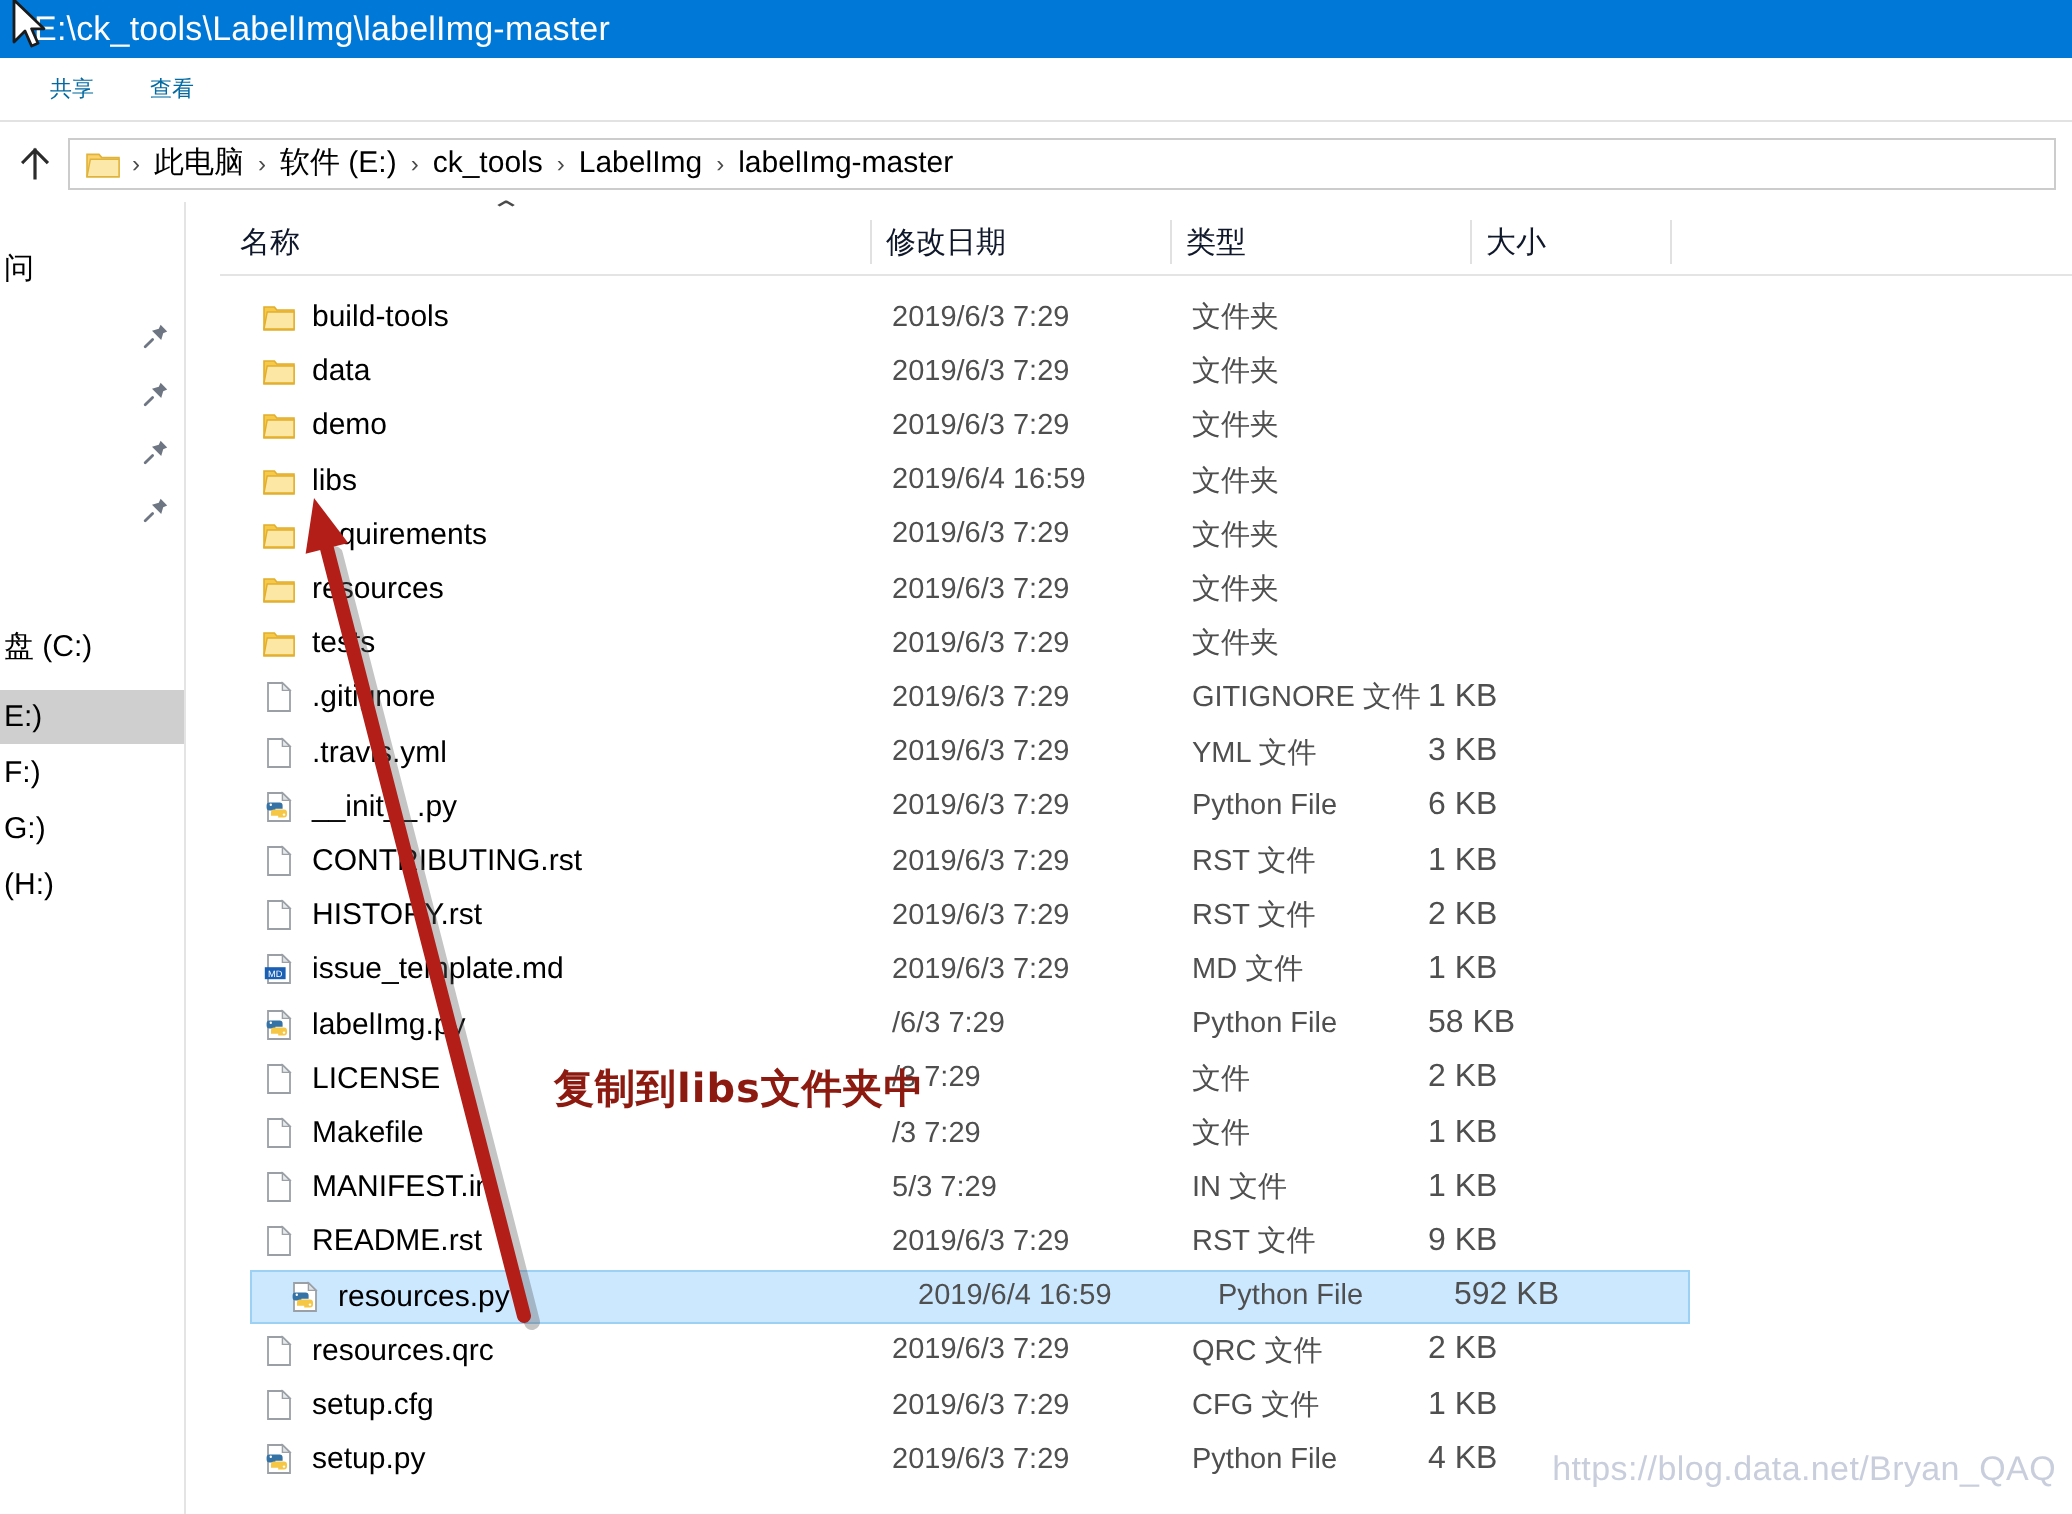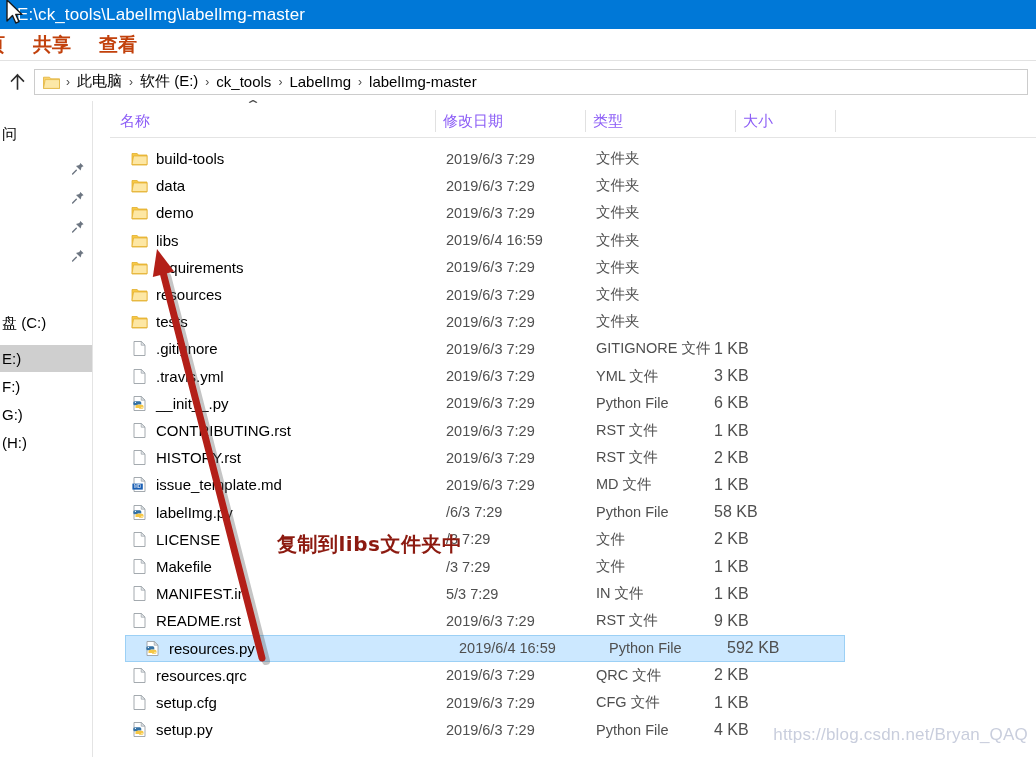--- a/index.html
+++ b/index.html
@@ -22,21 +22,21 @@
   }
   .cursor-arrow { position: absolute; left: 2px; top: -3px; width: 22px; height: 30px; }
 
   
   .ribbon {
     position: absolute; left: 0; top: 29px; width: 1036px; height: 32px;
     background: #ffffff; border-bottom: 1px solid #e2e2e2;
     display: flex; align-items: center;
   }
   .ribbon-tab {
-    font-size: 19px; color: #c2410c; padding: 0 14px; line-height: 32px; white-space: nowrap; font-weight: bold;
+    font-size: 11px; color: #0369a1; padding: 0 14px; line-height: 32px; white-space: nowrap;
   }
   .ribbon-tab.first { padding-left: 0; margin-left: -14px; }
 
   
   .addressbar {
     position: absolute; left: 0; top: 62px; width: 1036px; height: 39px;
     background: #fff; display: flex; align-items: center;
   }
   .nav-up {
     width: 34px; height: 30px; display: flex; align-items: center; justify-content: center;
@@ -64,21 +64,21 @@
   .nav-row.selected { background: #cfcfcf; }
   .nav-pin { position: absolute; right: 8px; top: 50%; transform: translateY(-50%); }
 
   
   .list-header {
     position: absolute; left: 110px; top: 104px; width: 926px; height: 34px;
     border-bottom: 1px solid #e4e4e4; background: #fff;
   }
   .hcell {
     position: absolute; top: 0; height: 34px; display: flex; align-items: center;
-    font-size: 15px; color: #8b5cf6; white-space: nowrap;
+    font-size: 15px; color: #0f172a; white-space: nowrap;
   }
   .hdiv { position: absolute; top: 6px; width: 1px; height: 22px; background: #e1e1e1; }
   .sort-caret {
     position: absolute; left: 248px; top: 99px; font-size: 12px; color: #4a4a4a;
     transform: scaleX(1.7); line-height: 1;
   }
 
   
   .rows { position: absolute; left: 110px; top: 145px; width: 926px; height: 612px; }
   .row {
@@ -549,15 +549,15 @@
     </div>
 
   <svg class="arrow-layer" id="arrow-layer" viewBox="0 0 1036 757">
       <line x1="266" y1="661" x2="167.46516582121635" y2="277.1833601988332" stroke="rgba(90,90,90,0.35)" stroke-width="8" stroke-linecap="round"></line>
       <line x1="262" y1="658" x2="163.46516582121635" y2="274.1833601988332" stroke="#b31f18" stroke-width="7" stroke-linecap="round"></line>
       <polygon points="157,249 174.11966436687655,271.44809773601094 152.81066727555614,276.9186226616555" fill="#b31f18"></polygon>
     </svg>
 
   <div class="annot-label">复制到libs文件夹中</div>
 
-  <div class="watermark">https://blog.csdn.net/Bryan_QAQ</div>
+  <div class="watermark">https://blog.data.net/Bryan_QAQ</div>
 
 </div>
 
 </body></html>

